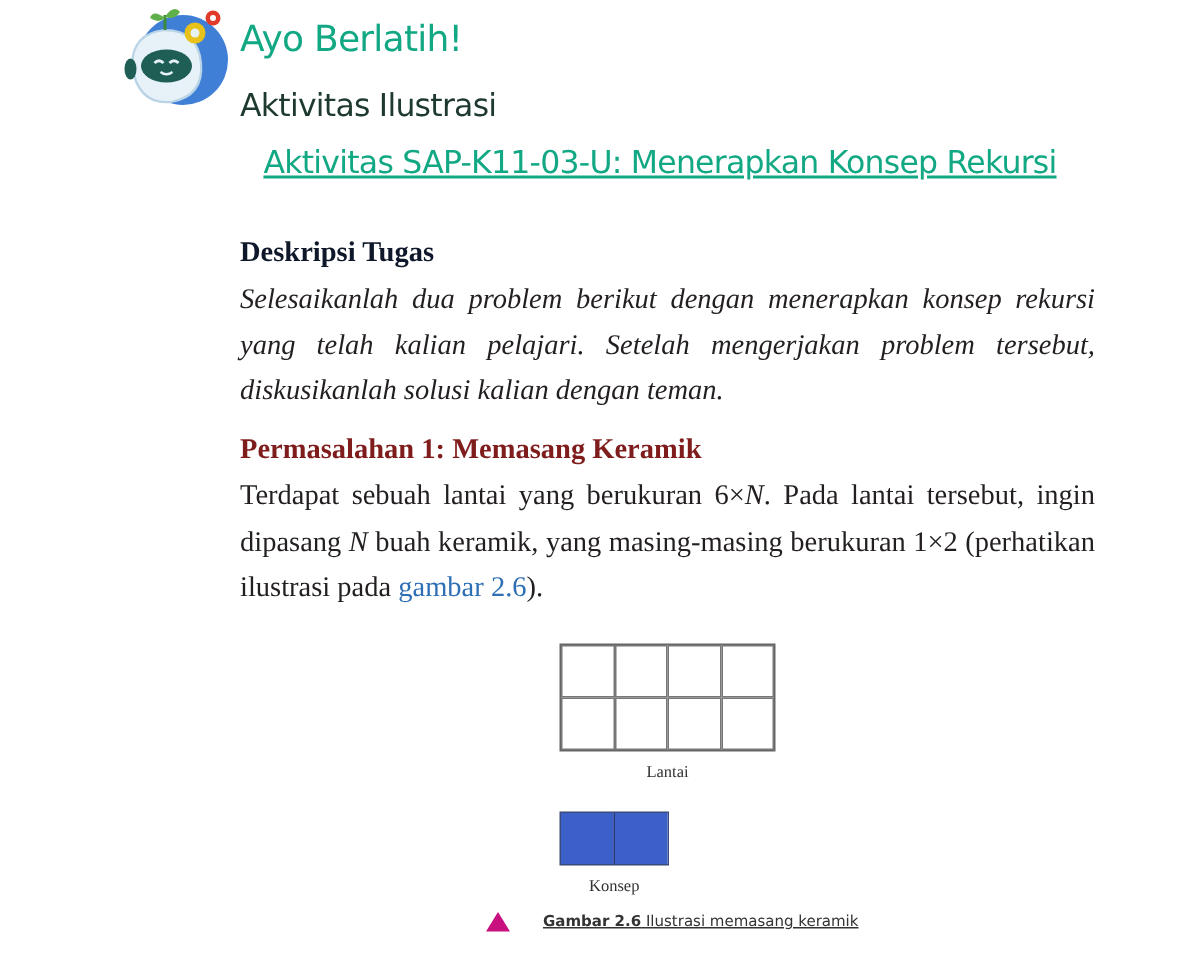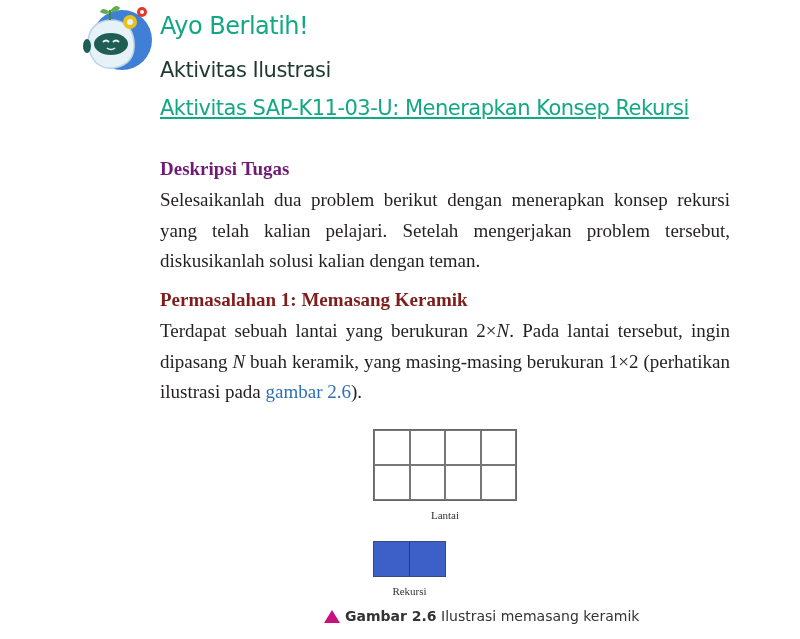--- a/index.html
+++ b/index.html
@@ -1,36 +1,36 @@
 <!DOCTYPE html>
 <html><head>
 <meta charset="utf-8">
 <style>
   html, body { margin:0; padding:0; background:#ffffff; }
   body { width:800px; height:639px; position:relative; overflow:hidden; font-family:"Liberation Serif", serif; color:#231f20; }
-  .abs { position:absolute; }
+  .abs { position:absolute;text-align:center; }
   .mascot { left:78px; top:2px; width:80px; height:72px; }
   .h-ayo { left:160px; top:12px; font-size:24px; color:#12a884; font-family:"DejaVu Sans", sans-serif; font-weight:normal; letter-spacing:-0.5px; }
   .h-indiv { left:160px; top:58px; font-size:21px; color:#1e3a2e; font-family:"DejaVu Sans", sans-serif; letter-spacing:-0.5px;}
   .h-act { left:160px; top:92px; width:560px; font-size:21px; line-height:33px; color:#12a884; font-family:"DejaVu Sans", sans-serif; letter-spacing:-0.5px;text-decoration:underline;}
-  .h-desc { left:160px; top:158px; font-size:19px; font-weight:bold; color:#701a75; }
+  .h-desc { left:160px; top:158px; font-size:19px; font-weight:bold; color:#0f172a; }
   .para { left:160px; width:570px; font-size:19px; line-height:30.5px; text-align:justify; text-align-last:left; color:#231f20; }
-  .p1 { top:185px; }
+  .p1 { top:185px;font-style:italic; }
   .h-perm { left:160px; top:289px; font-size:19px; font-weight:bold; color:#7f1d1d; }
   .p2 { top:316px; }
   .link { color:#2f6fb5; }
   .grid { left:373px; top:429px; width:144px; height:72px; display:grid; grid-template-columns:repeat(4,1fr); grid-template-rows:repeat(2,1fr); border:1.5px solid #666; box-sizing:border-box; }
   .grid .cell { border:1px solid #777; }
   .lbl { font-family:Liberation Serif, serif; font-size:11px; color:#333; text-align:center; }
   .lbl-lantai { left:373px; top:509px; width:144px; }
   .ker { left:373px; top:541px; width:73px; height:36px; display:flex; border:1px solid #3a4a7a; box-sizing:border-box; }
   .ker .half { flex:1; background:#3c5fc8; }
   .ker .half + .half { border-left:1.5px solid #2a3a78; }
   .lbl-ker { left:373px; top:585px; width:73px; }
-  .caption { left:324px; top:608px; font-family:"DejaVu Sans", sans-serif; font-size:14px; color:#333; display:flex; align-items:center; gap:5px; }
+  .caption { left:324px; top:608px; font-family:"DejaVu Sans", sans-serif; font-size:10px; color:#333; display:flex; align-items:center; gap:22px;text-decoration:underline; }
   .tri { width:0; height:0; border-left:8px solid transparent; border-right:8px solid transparent; border-bottom:13px solid #c8107e; }
   .cap-bold { font-weight:bold; }
 </style>
 </head>
 <body>
 
 <div class="abs mascot">
   <svg width="80" height="72" viewBox="0 0 80 72">
     <circle cx="44" cy="38" r="30" fill="#3f7fd6"></circle>
     <path d="M10 42 Q10 20 32 18 Q54 18 56 40 Q58 62 36 66 Q14 68 10 42 Z" fill="#e6f1f8" stroke="#b8d4e6" stroke-width="1.5"></path>
@@ -50,36 +50,36 @@
 </div>
 
 <div class="abs h-ayo">Ayo Berlatih!</div>
 <div class="abs h-indiv">Aktivitas Ilustrasi</div>
 <div class="abs h-act">Aktivitas SAP-K11-03-U: Menerapkan Konsep Rekursi</div>
 
 <div class="abs h-desc">Deskripsi Tugas</div>
 <div class="abs para p1">Selesaikanlah dua problem berikut dengan menerapkan konsep rekursi yang telah kalian pelajari. Setelah mengerjakan problem tersebut, diskusikanlah solusi kalian dengan teman.</div>
 
 <div class="abs h-perm">Permasalahan 1: Memasang Keramik</div>
-<div class="abs para p2"><span>Terdapat sebuah lantai yang berukuran 2×</span><i>N</i><span>. Pada lantai tersebut, ingin dipasang </span><i>N</i><span> buah keramik, yang masing-masing berukuran 1×2 (perhatikan ilustrasi pada </span><span class="link">gambar 2.6</span><span>).</span></div>
+<div class="abs para p2"><span>Terdapat sebuah lantai yang berukuran 6×</span><i>N</i><span>. Pada lantai tersebut, ingin dipasang </span><i>N</i><span> buah keramik, yang masing-masing berukuran 1×2 (perhatikan ilustrasi pada </span><span class="link">gambar 2.6</span><span>).</span></div>
 
 <div class="abs grid">
   <div class="cell"></div>
   <div class="cell"></div>
   <div class="cell"></div>
   <div class="cell"></div>
   <div class="cell"></div>
   <div class="cell"></div>
   <div class="cell"></div>
   <div class="cell"></div>
 </div>
 <div class="abs lbl lbl-lantai">Lantai</div>
 
 <div class="abs ker">
   <div class="half"></div>
   <div class="half"></div>
 </div>
-<div class="abs lbl lbl-ker">Rekursi</div>
+<div class="abs lbl lbl-ker">Konsep</div>
 
 <div class="abs caption">
   <span class="tri"></span>
   <span><span class="cap-bold">Gambar 2.6</span> <span>Ilustrasi memasang keramik</span></span>
 </div>
 
 </body></html>

